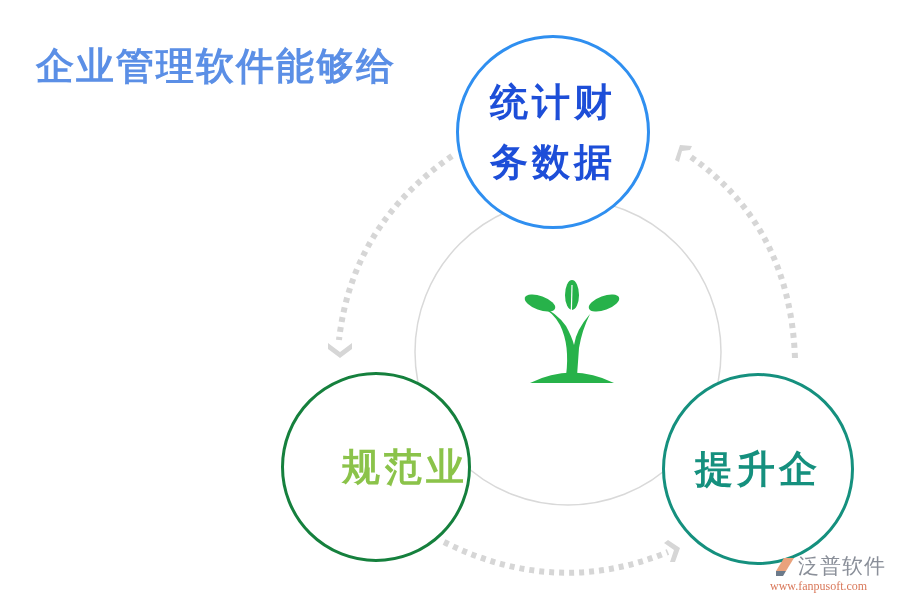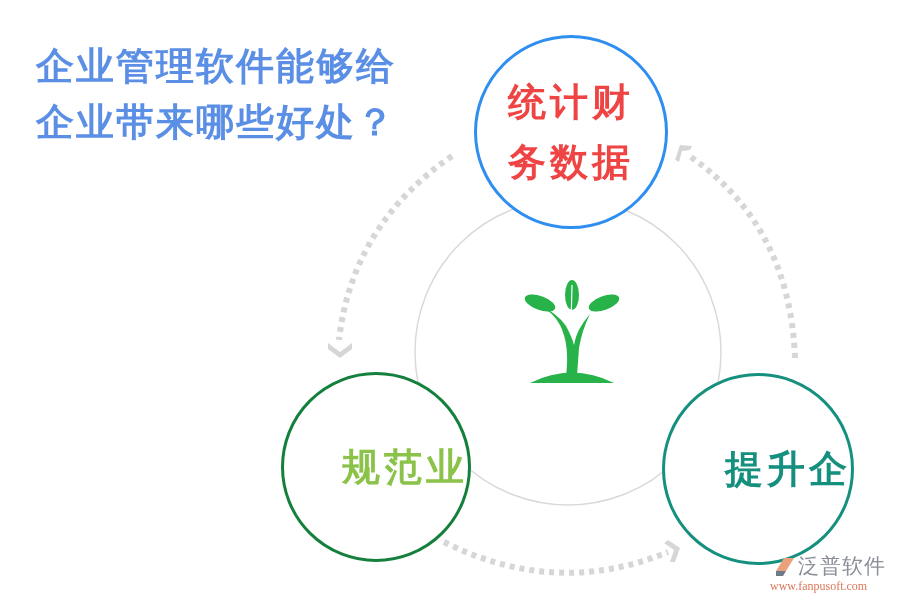--- a/index.html
+++ b/index.html
@@ -6,23 +6,23 @@
   body { width: 900px; height: 600px; position: relative; overflow: hidden;
          font-family: "DejaVu Sans", "Liberation Sans", sans-serif; }
   .title { position: absolute; left: 36px; top: 38px; color: #5b8fe6; font-weight: bold;
            font-size: 38px; line-height: 56px; letter-spacing: 2px; }
   .title div { white-space: nowrap; }
   svg.bg { position: absolute; left: 0; top: 0; }
   .node { position: absolute; border-radius: 50%; background: #fff; box-sizing: border-box;
           display: flex; flex-direction: column; align-items: center; justify-content: center;
           font-weight: bold; font-size: 38px; line-height: 60px; letter-spacing: 4px; }
   .node span { display: block; white-space: nowrap; }
-  .n-top { left: 474px; top: 35px; width: 194px; height: 194px; border: 3px solid #2f8ff0; color: #ef4444; }
+  .n-top { left: 456px; top: 35px; width: 194px; height: 194px; border: 3px solid #2f8ff0; color: #1d4ed8; }
   .n-left { left: 281px; top: 372px; width: 190px; height: 190px; border: 3px solid #15803d; color: #8bc34a; align-items: flex-end; }
-  .n-right { left: 662px; top: 373px; width: 192px; height: 192px; border: 3px solid #15907e; color: #15907e; align-items: flex-end; }
+  .n-right { left: 662px; top: 373px; width: 192px; height: 192px; border: 3px solid #15907e; color: #15907e; }
   .logo { position: absolute; left: 770px; top: 552px; width: 125px; height: 45px; }
   .logo-name { position: absolute; left: 28px; top: 0; font-size: 21px; color: #8a8f99; letter-spacing: 1px; text-align: right; }
   .logo-url { position: absolute; left: 0; top: 27px; font-size: 12px; color: #d9785a;
               font-family: "Liberation Serif", serif; white-space: nowrap; }
   .logo-mark { position: absolute; left: 4px; top: 3px; width: 22px; height: 22px; }
 </style>
 </head>
 <body>
 
 <svg class="bg" width="900" height="600" viewBox="0 0 900 600">
@@ -43,21 +43,20 @@
     <path d="M 566 376 Q 570 345 560 325 Q 553 312 540 306 Q 556 312 566 326 Q 572 337 574 345 Q 576 330 590 314 Q 582 330 579 348 L 577 376 Z"></path>
     <ellipse cx="540" cy="303" rx="16" ry="7" transform="rotate(20 540 303)"></ellipse>
     <ellipse cx="604" cy="303" rx="16" ry="7" transform="rotate(-20 604 303)"></ellipse>
     <ellipse cx="572" cy="295" rx="7" ry="15"></ellipse>
     <path d="M 572 285 L 571 325" stroke="#fff" stroke-width="1.2" fill="none"></path>
   </g>
 </svg>
 
 <div class="title">
   <div>企业管理软件能够给</div>
-  <div>企业带来哪些好处？</div>
 </div>
 
 <div class="node n-top">
   <span>统计财</span>
   <span>务数据</span>
 </div>
 
 <div class="node n-left">
   <span>规范业</span>
 </div>

